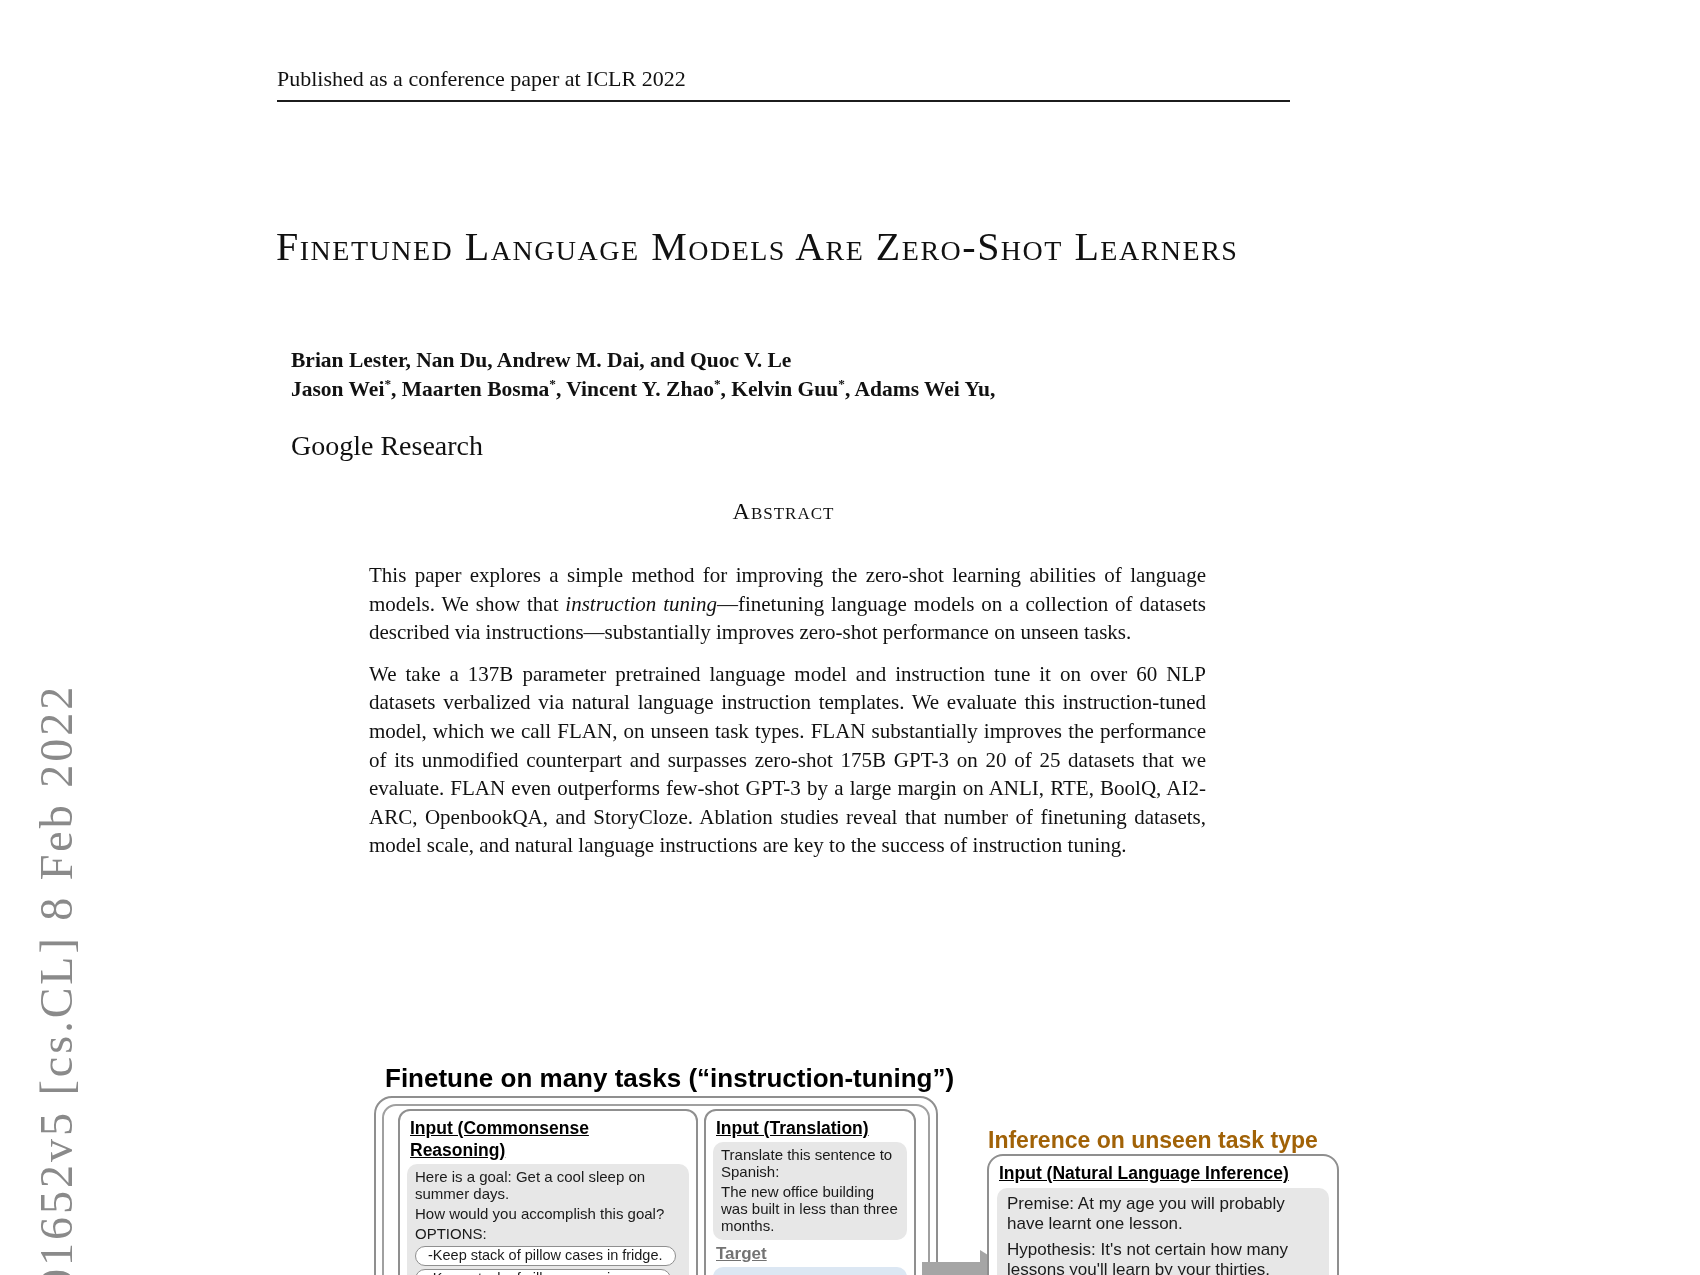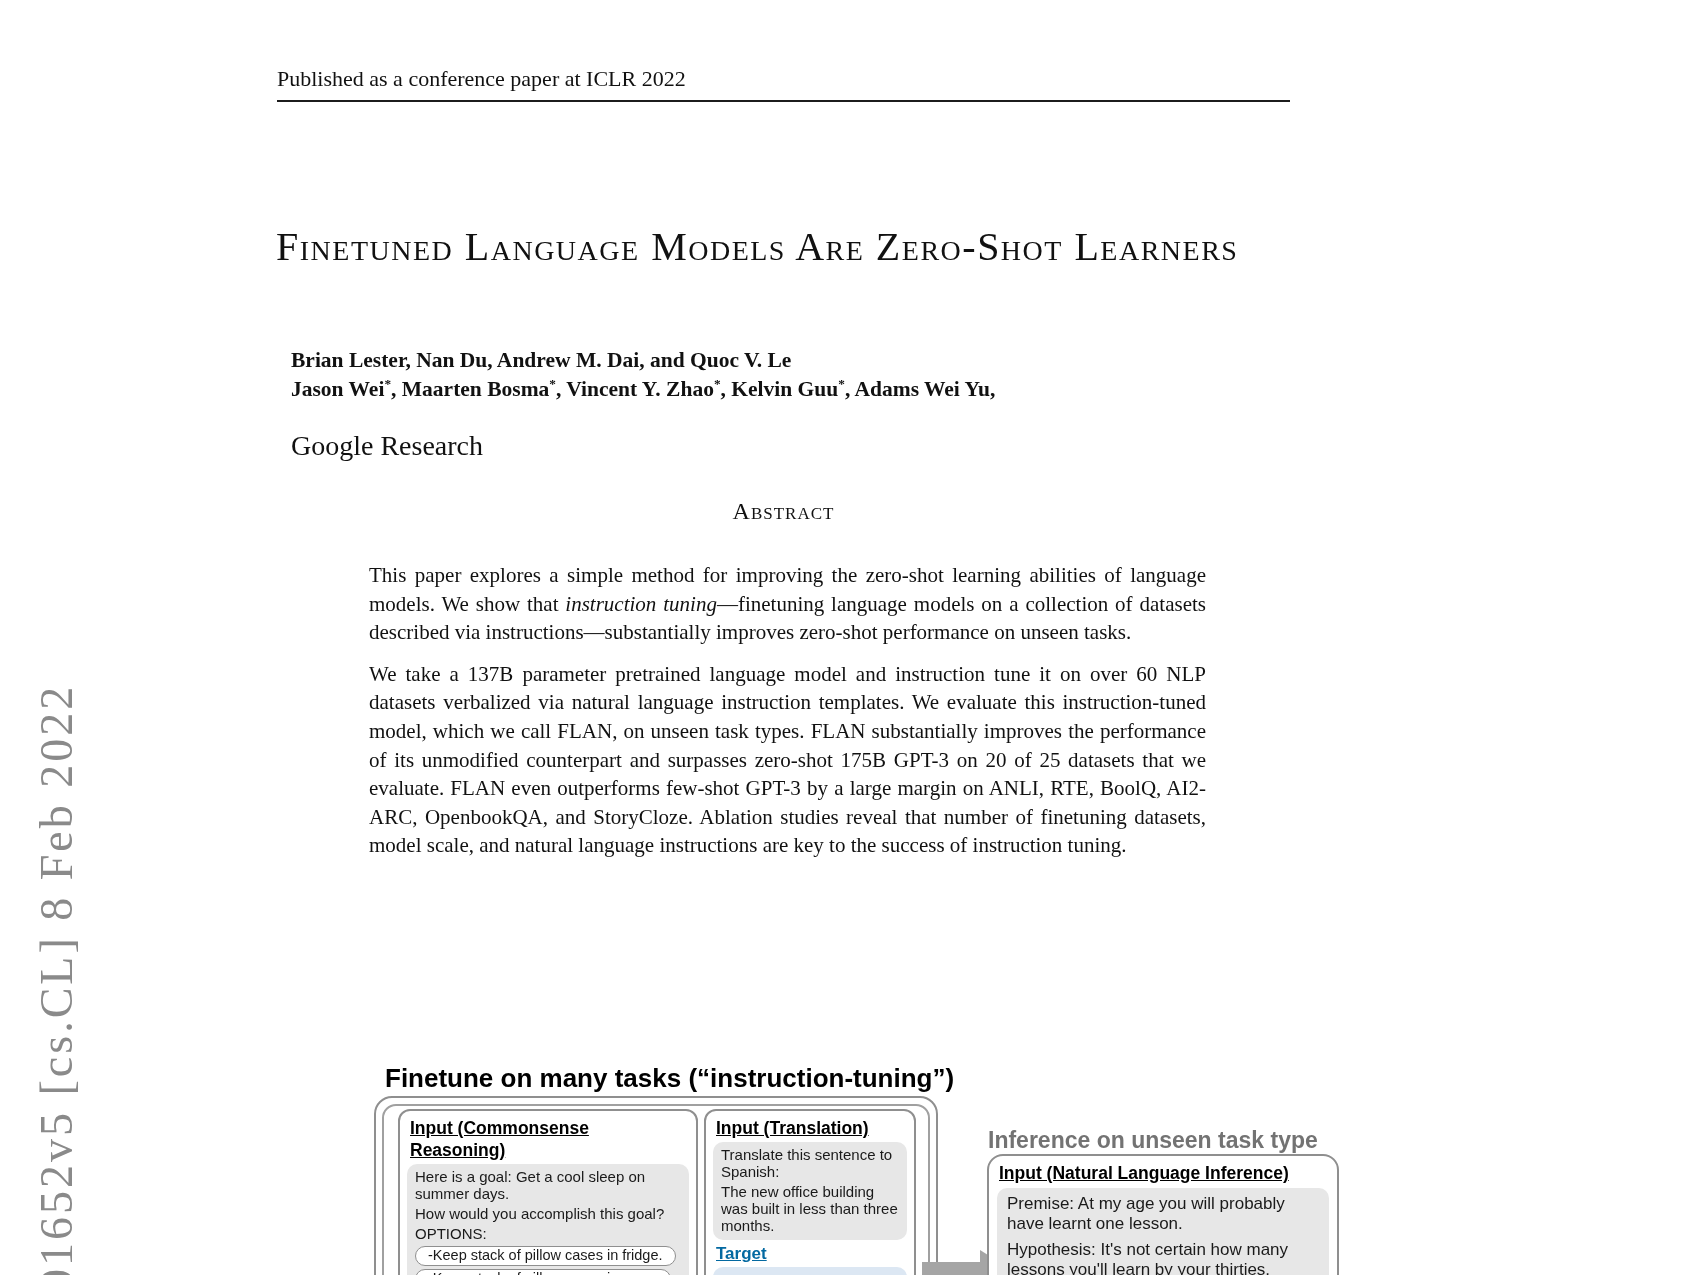--- a/index.html
+++ b/index.html
@@ -40,21 +40,21 @@
     left:369px; top:561px; width:837px;
     font-size:21px; line-height:28.6px; text-align:justify;
   }
   .abstext p { margin:0; }
   .abstext p + p { margin-top:13px; }
   .abstext .it { font-style:italic;margin-top:12px; }
 
   
   .fig, .fig * { font-family:"Liberation Sans", sans-serif; }
   .fin-heading { left:385px; top:1063px; font-size:26px; font-weight:bold; color:#000; }
-  .inf-heading { left:988px; top:1127px; font-size:23px; font-weight:bold; color:#737373; }
+  .inf-heading { left:988px; top:1127px; font-size:23px; font-weight:bold; color:#a16207; }
 
   .outer-stack {
     left:374px; top:1096px; width:560px; height:240px;
     border:2px solid #8f8f8f; border-radius:18px; background:#fff;
   }
   .inner-stack {
     position:absolute; left:6px; top:6px; right:6px; height:300px;
     border:2px solid #a0a0a0; border-radius:14px;
   }
   .task-card {
@@ -139,21 +139,21 @@
       </div>
 
     </div>
 
     <div class="task-card card-tr">
       <div class="card-h">Input (Translation)</div>
       <div class="graybox" style="background: rgb(231, 231, 231);">
         <p>Translate this sentence to Spanish:</p>
         <p>The new office building was built in less than three months.</p>
       </div>
-      <div class="target-label" style="color: #0369a1;">Target</div>
+      <div class="target-label" style="color: #737373;">Target</div>
       <div class="targetbox" style="background: rgb(220, 231, 243);"></div>
     </div>
   </div>
 
   <div class="abs arrow-shaft" style="background: rgb(165, 165, 165);"></div>
   <div class="abs arrow-head" style="border-left: 40px solid rgb(165, 165, 165);"></div>
 
   <div class="abs inf-heading">Inference on unseen task type</div>
   <div class="abs nli-card">
     <div class="card-h">Input (Natural Language Inference)</div>

